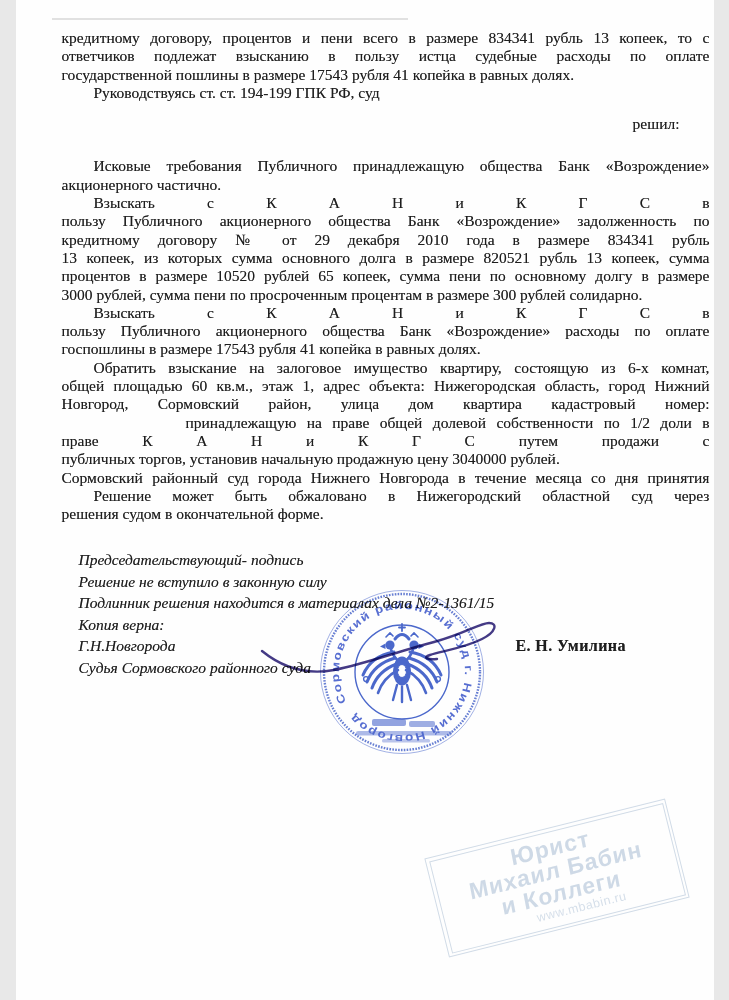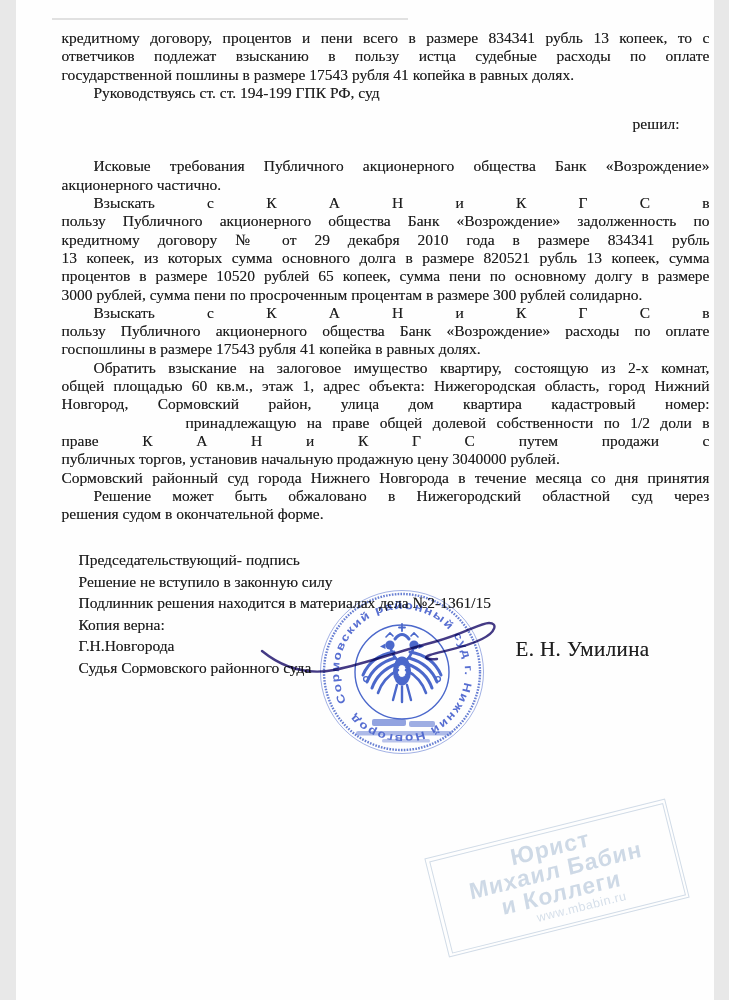--- a/index.html
+++ b/index.html
@@ -17,24 +17,24 @@
     font-size:15.5px; line-height:18.3px; color:#1e1e1e; white-space:normal;
     text-shadow:0 0 .6px rgba(25,25,25,.55);
   }
   .j{ text-align:justify; text-align-last:justify; }
   .ind{ padding-left:32px; }
   .ind2{ padding-left:124px; }
   .decided{
     text-align:right; margin:13px 0 24px; transform:translateX(-30px);
   }
   .footer-block{ margin-top:26px; padding-left:17px; }
-  .footer-block .ln{ line-height:21.5px; }
+  .footer-block .ln{ line-height:21.5px;font-style:italic; }
   .judge-name{
-    position:absolute; left:500px; top:637px; font-size:21px; color:#1e1e1e;
-    letter-spacing:.4px; text-shadow:0 0 .6px rgba(25,25,25,.55);
+    position:absolute; left:500px; top:637px; font-size:16px; color:#1e1e1e;
+    letter-spacing:.4px; text-shadow:0 0 .6px rgba(25,25,25,.55);font-weight:bold;
   }
   .seal{
     position:absolute; left:296px; top:582px; width:180px; height:180px;
     mix-blend-mode:multiply; opacity:.93; filter:blur(.35px);
   }
   .sig-overlay{
     position:absolute; left:0; top:0; width:729px; height:1000px;
     mix-blend-mode:multiply; pointer-events:none;
   }
   .wm{
@@ -64,35 +64,35 @@
   <div class="scan-streak"></div>
 
   <div class="doc">
     <div class="ln j">кредитному договору, процентов и пени всего в размере 834341 рубль 13 копеек, то с</div>
     <div class="ln j">ответчиков подлежат взысканию в пользу истца судебные расходы по оплате</div>
     <div class="ln">государственной пошлины в размере 17543 рубля 41 копейка в равных долях.</div>
     <div class="ln ind">Руководствуясь ст. ст. 194-199 ГПК РФ, суд</div>
 
     <div class="ln decided">решил:</div>
 
-    <div class="ln j ind">Исковые требования Публичного акционерного общества Банк «Возрождение»</div>
+    <div class="ln j ind">Исковые требования Публичного принадлежащую общества Банк «Возрождение»</div>
     <div class="ln">акционерного частично.</div>
 
     <div class="ln j ind">Взыскать&nbsp;с&nbsp;К А Н и&nbsp;К Г С в</div>
     <div class="ln j">пользу Публичного акционерного общества Банк «Возрождение» задолженность по</div>
     <div class="ln j">кредитному&nbsp;договору&nbsp;№ от&nbsp;29&nbsp;декабря&nbsp;2010&nbsp;года&nbsp;в&nbsp;размере&nbsp;834341&nbsp;рубль</div>
     <div class="ln j">13 копеек, из которых сумма основного долга в размере 820521 рубль 13 копеек, сумма</div>
     <div class="ln j">процентов в размере 10520 рублей 65 копеек, сумма пени по основному долгу в размере</div>
     <div class="ln">3000 рублей, сумма пени по просроченным процентам в размере 300 рублей солидарно.</div>
 
     <div class="ln j ind">Взыскать&nbsp;с&nbsp;К А Н и&nbsp;К Г С в</div>
     <div class="ln j">пользу Публичного акционерного общества Банк «Возрождение» расходы по оплате</div>
     <div class="ln">госпошлины в размере 17543 рубля 41 копейка в равных долях.</div>
 
-    <div class="ln j ind">Обратить взыскание на залоговое имущество квартиру, состоящую из 2-х комнат,</div>
+    <div class="ln j ind">Обратить взыскание на залоговое имущество квартиру, состоящую из 6-х комнат,</div>
     <div class="ln j">общей площадью 60 кв.м., этаж 1, адрес объекта: Нижегородская область, город Нижний</div>
     <div class="ln j">Новгород,&nbsp;Сормовский&nbsp;район,&nbsp;улица дом квартира кадастровый&nbsp;номер:</div>
     <div class="ln j ind2">принадлежащую на праве общей долевой собственности по 1/2 доли в</div>
     <div class="ln j">праве&nbsp;К А Н и&nbsp;К Г С путем&nbsp;продажи&nbsp;с</div>
     <div class="ln">публичных торгов, установив начальную продажную цену 3040000 рублей.</div>
 
     <div class="ln j">Сормовский районный суд города Нижнего Новгорода в течение месяца со дня принятия</div>
     <div class="ln j ind">Решение может быть обжаловано в Нижегородский областной суд через</div>
     <div class="ln">решения судом в окончательной форме.</div>
 

